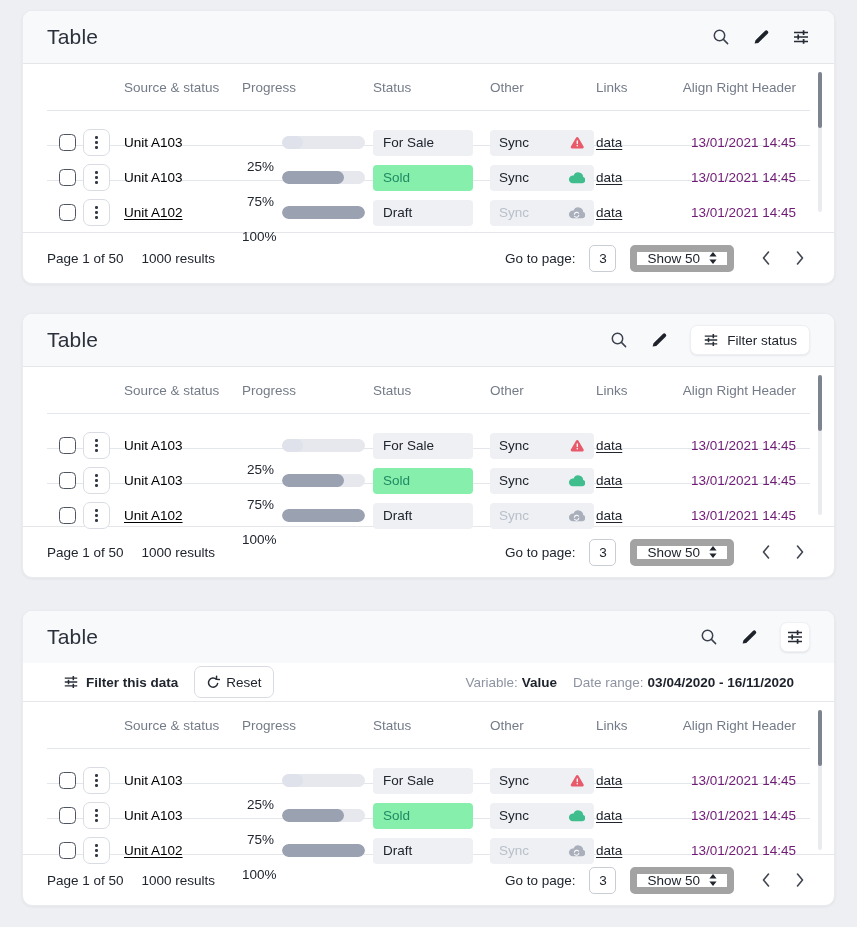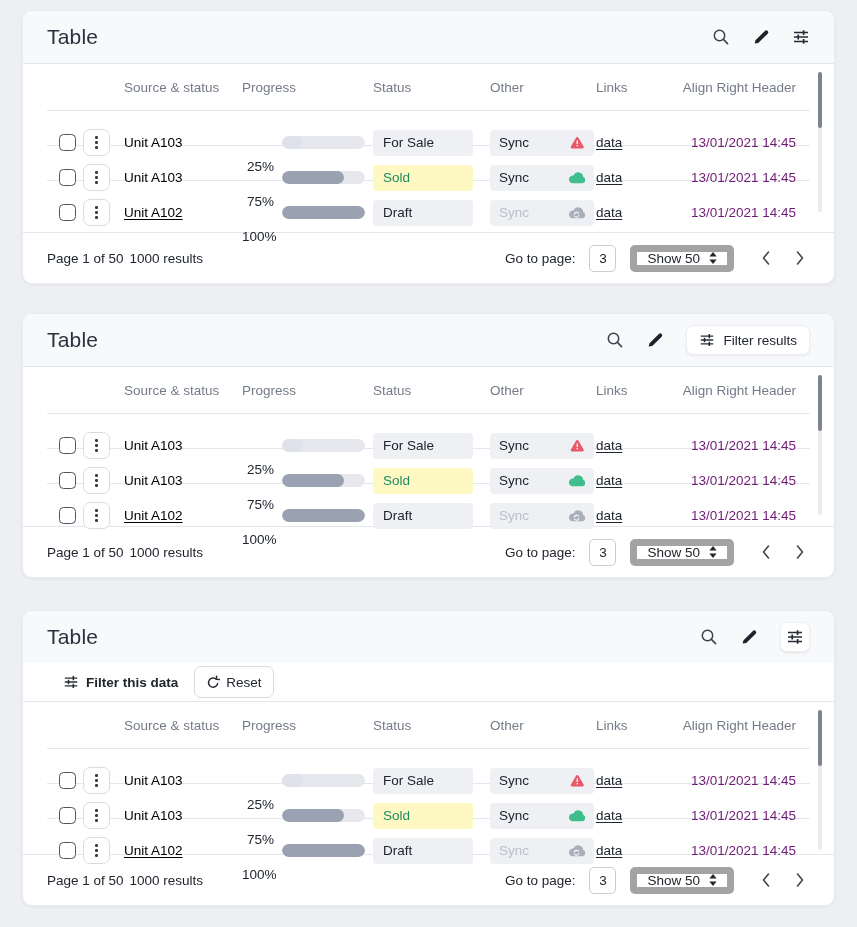--- a/index.html
+++ b/index.html
@@ -58,38 +58,38 @@
   .u { text-decoration:underline; text-underline-offset:2px; cursor:pointer; }
 
   .prog { display:flex; align-items:center; gap:8px; }
   .pct { width:32px; text-align:right; color:#20252e;margin-top:48px; }
   .bar { width:83px; height:13px; background:#e6e8ee; border-radius:7px; overflow:hidden; }
   .fill { height:100%; background:#9aa1b0; border-radius:7px; }
   .fill.light { background:#dfe2ea; }
 
   .chip { display:inline-flex; align-items:center; height:26px; width:100px; margin-left:7px; padding:0 10px;
           background:#eef0f4; border-radius:4px; color:#20252e; }
-  .chip.success { background:#fef9c3; color:#1f8a63; }
+  .chip.success { background:#86efac; color:#1f8a63; }
 
   .sync { display:flex; align-items:center; justify-content:space-between; height:26px; width:104px;
           margin-left:7px; padding:0 9px; background:#eef0f4; border-radius:4px; border:none;
           font-size:13.5px; color:#20252e; cursor:pointer; }
   .sync.disabled { color:#b9c0ca; cursor:default; }
 
   .dlink { color:#20252e; text-decoration:underline; text-underline-offset:2px; cursor:pointer; }
   .cell-right { text-align:right; color:#701a75; }
 
   .vscroll { position:absolute; top:8px; right:12px; bottom:3px; width:4px; background:#e9ebef; border-radius:2px; }
   .vthumb { width:4px; height:40%; background:#7e848f; border-radius:2px; }
 
   .spacer { flex:1 1 auto; }
 
   .footer { height:50px; flex:0 0 50px; display:flex; align-items:center; justify-content:space-between;
             padding:0 24px; font-size:13.5px; }
-  .f-left { display:flex; align-items:center; gap:6px; }
+  .f-left { display:flex; align-items:center; gap:18px; }
   .f-right { display:flex; align-items:center; gap:14px; }
   .goto-input { width:27px; height:27px; border:1px solid #c9cdd4; border-radius:5px; text-align:center;
                 font-size:13.5px; font-family:"Liberation Sans",sans-serif; color:#20252e; background:#fff; }
   .show-select { display:flex; align-items:center; gap:9px; height:27px; padding:0 10px; background:#fff;
                  border:7px solid #a3a3a3; border-radius:5px; cursor:pointer; }
   .chev { background:none; border:none; padding:4px 6px; cursor:pointer; display:flex; align-items:center; }
   .chev.prev { margin-left:8px; }
 </style>
 </head>
 <body>
@@ -302,21 +302,21 @@
         </button>
       <button class="icon-btn">
           <svg width="18" height="18">
             <use href="#i-pencil"></use>
           </svg>
         </button>
       <button class="pill-btn">
         <svg width="16" height="16" viewBox="0 0 18 18">
             <use href="#i-sliders"></use>
           </svg>
-        <span>Filter results</span>
+        <span>Filter status</span>
       </button>
     </div>
   </div>
   <div class="hr"></div>
 
   <div class="tbl">
     <div class="grid thead">
       <span></span>
         <span></span>
       <span>Source &amp; status</span>
@@ -473,20 +473,30 @@
           </svg>
         <span>Filter this data</span>
       </button>
       <button class="fb-reset">
         <svg width="14" height="14" viewBox="0 0 14 14">
             <use href="#i-reset"></use>
           </svg>
         <span>Reset</span>
       </button>
     </div>
+    <div class="fb-right">
+      <span class="kv">
+        <span class="k">Variable:</span>
+        <span class="v">Value</span>
+      </span>
+      <span class="kv">
+        <span class="k">Date range:</span>
+        <span class="v">03/04/2020 - 16/11/2020</span>
+      </span>
+    </div>
   </div>
   <div class="hr"></div>
 
   <div class="tbl">
     <div class="grid thead">
       <span></span>
         <span></span>
       <span>Source &amp; status</span>
       <span>Progress</span>
       <span class="h-status">Status</span>

